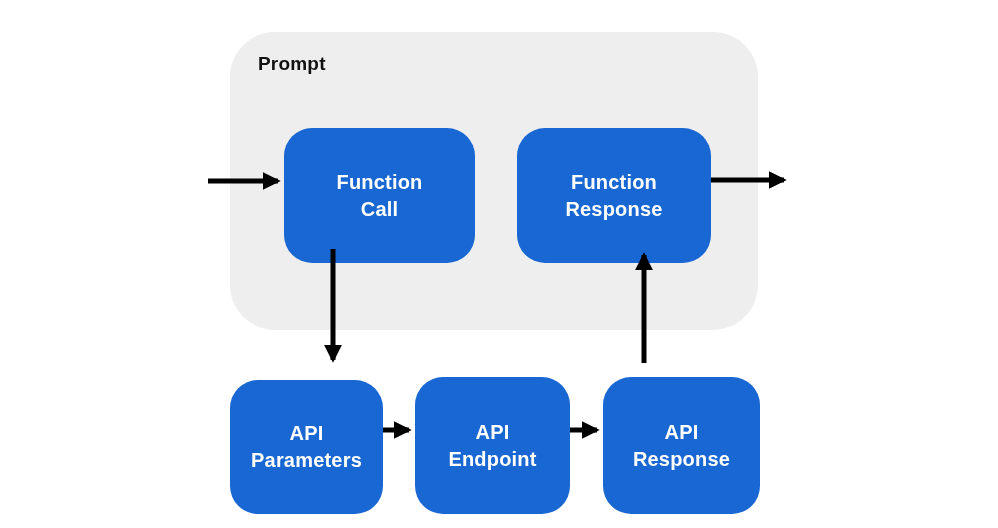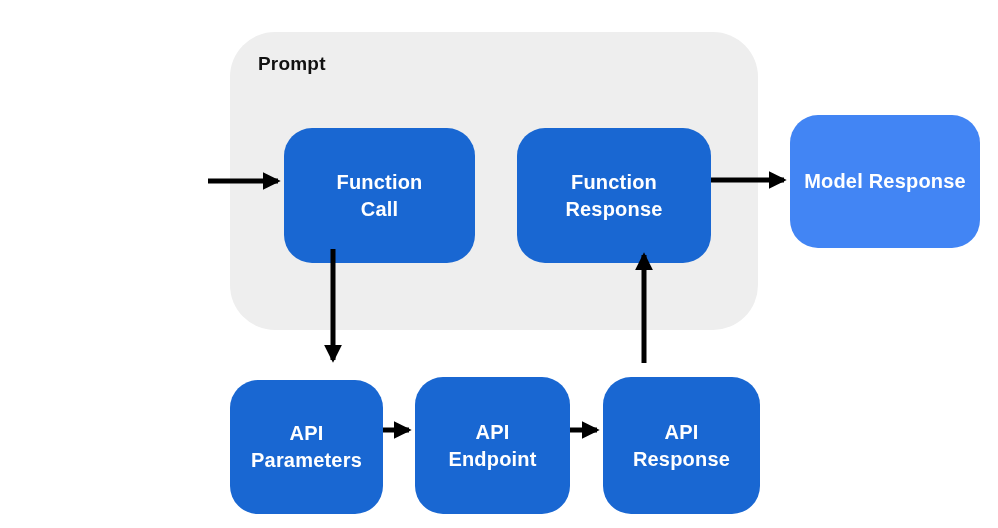--- a/index.html
+++ b/index.html
@@ -81,23 +81,20 @@
   <div class="node dark" id="node-function-call">
     <span class="label">Function
 Call</span>
   </div>
 
   <div class="node dark" id="node-function-response">
     <span class="label">Function
 Response</span>
   </div>
 
-  <div class="node light" id="node-model-response">
-    <span class="label">Model Response</span>
-  </div>
 
   <div class="node dark" id="node-api-parameters">
     <span class="label">API
 Parameters</span>
   </div>
 
   <div class="node dark" id="node-api-endpoint">
     <span class="label">API
 Endpoint</span>
   </div>

